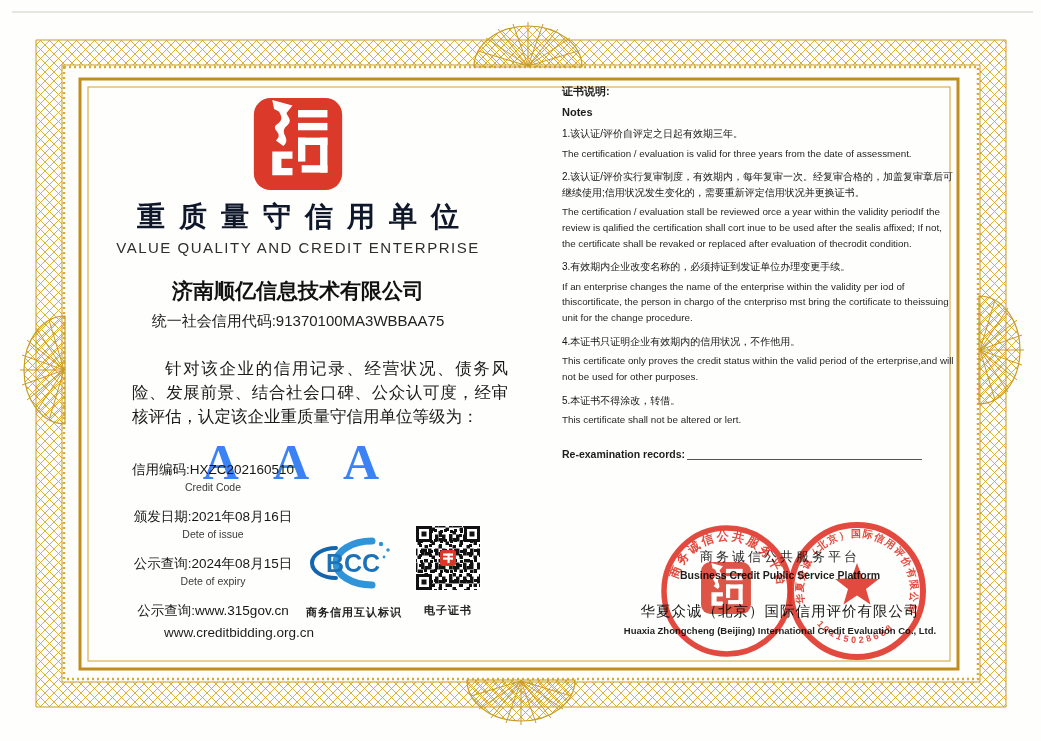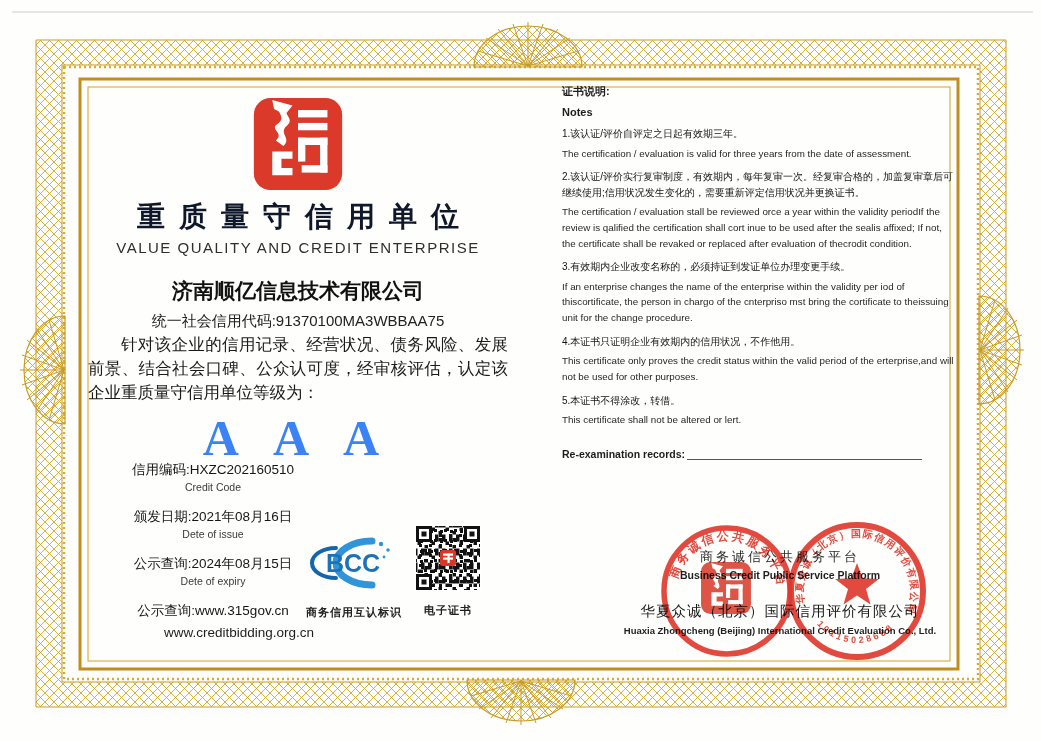--- a/index.html
+++ b/index.html
@@ -9,21 +9,21 @@
   .scan-top { position:absolute; top:11px; left:12px; right:8px; height:2px; background:#dcdbd6; opacity:.7; }
   svg.overlay { position:absolute; inset:0; pointer-events:none; }
 
   
   .col-left { position:absolute; left:88px; top:94px; width:420px; text-align:center; }
   .logo-wrap { height:104px; }
   .title-zh { font-family:"Liberation Serif","DejaVu Serif",serif; font-size:28px; font-weight:bold; letter-spacing:14px; text-indent:14px; color:#0f172a; }
   .title-en { margin-top:3px; font-size:15px; letter-spacing:1.5px; color:#2e2e2e; }
   .company { margin-top:21px; font-size:21px; font-weight:bold; color:#111; }
   .uscc { margin-top:7px; font-size:15px; color:#222; }
-  .statement { margin-top:2px; font-size:16.5px; line-height:1.45; text-align:justify; text-indent:2em; color:#1a1a1a; }
+  .statement { margin-top:26px; font-size:16.5px; line-height:1.45; text-align:justify; text-indent:2em; color:#1a1a1a;padding-left:44px; }
   .rating { margin-top:4px; font-family:"Liberation Serif","DejaVu Serif",serif; font-size:50px; font-weight:bold; color:#3b82f6; letter-spacing:34px; text-indent:20px; }
 
   .fields { position:absolute; left:88px; top:461px; width:250px;text-align:center; }
   .f-zh { font-size:13.5px; color:#161616; }
   .f-en { font-size:10.5px; color:#3a3a3a; margin-top:2px; }
   .field { margin-bottom:15px; }
   .url2 { margin-top:5px; padding-left:52px; font-size:13.5px; }
 
   .bcc-wrap { position:absolute; left:306px; top:536px; width:104px; text-align:left; }
   .qr-wrap  { position:absolute; left:412px; top:524px; width:72px;  text-align:center; }

